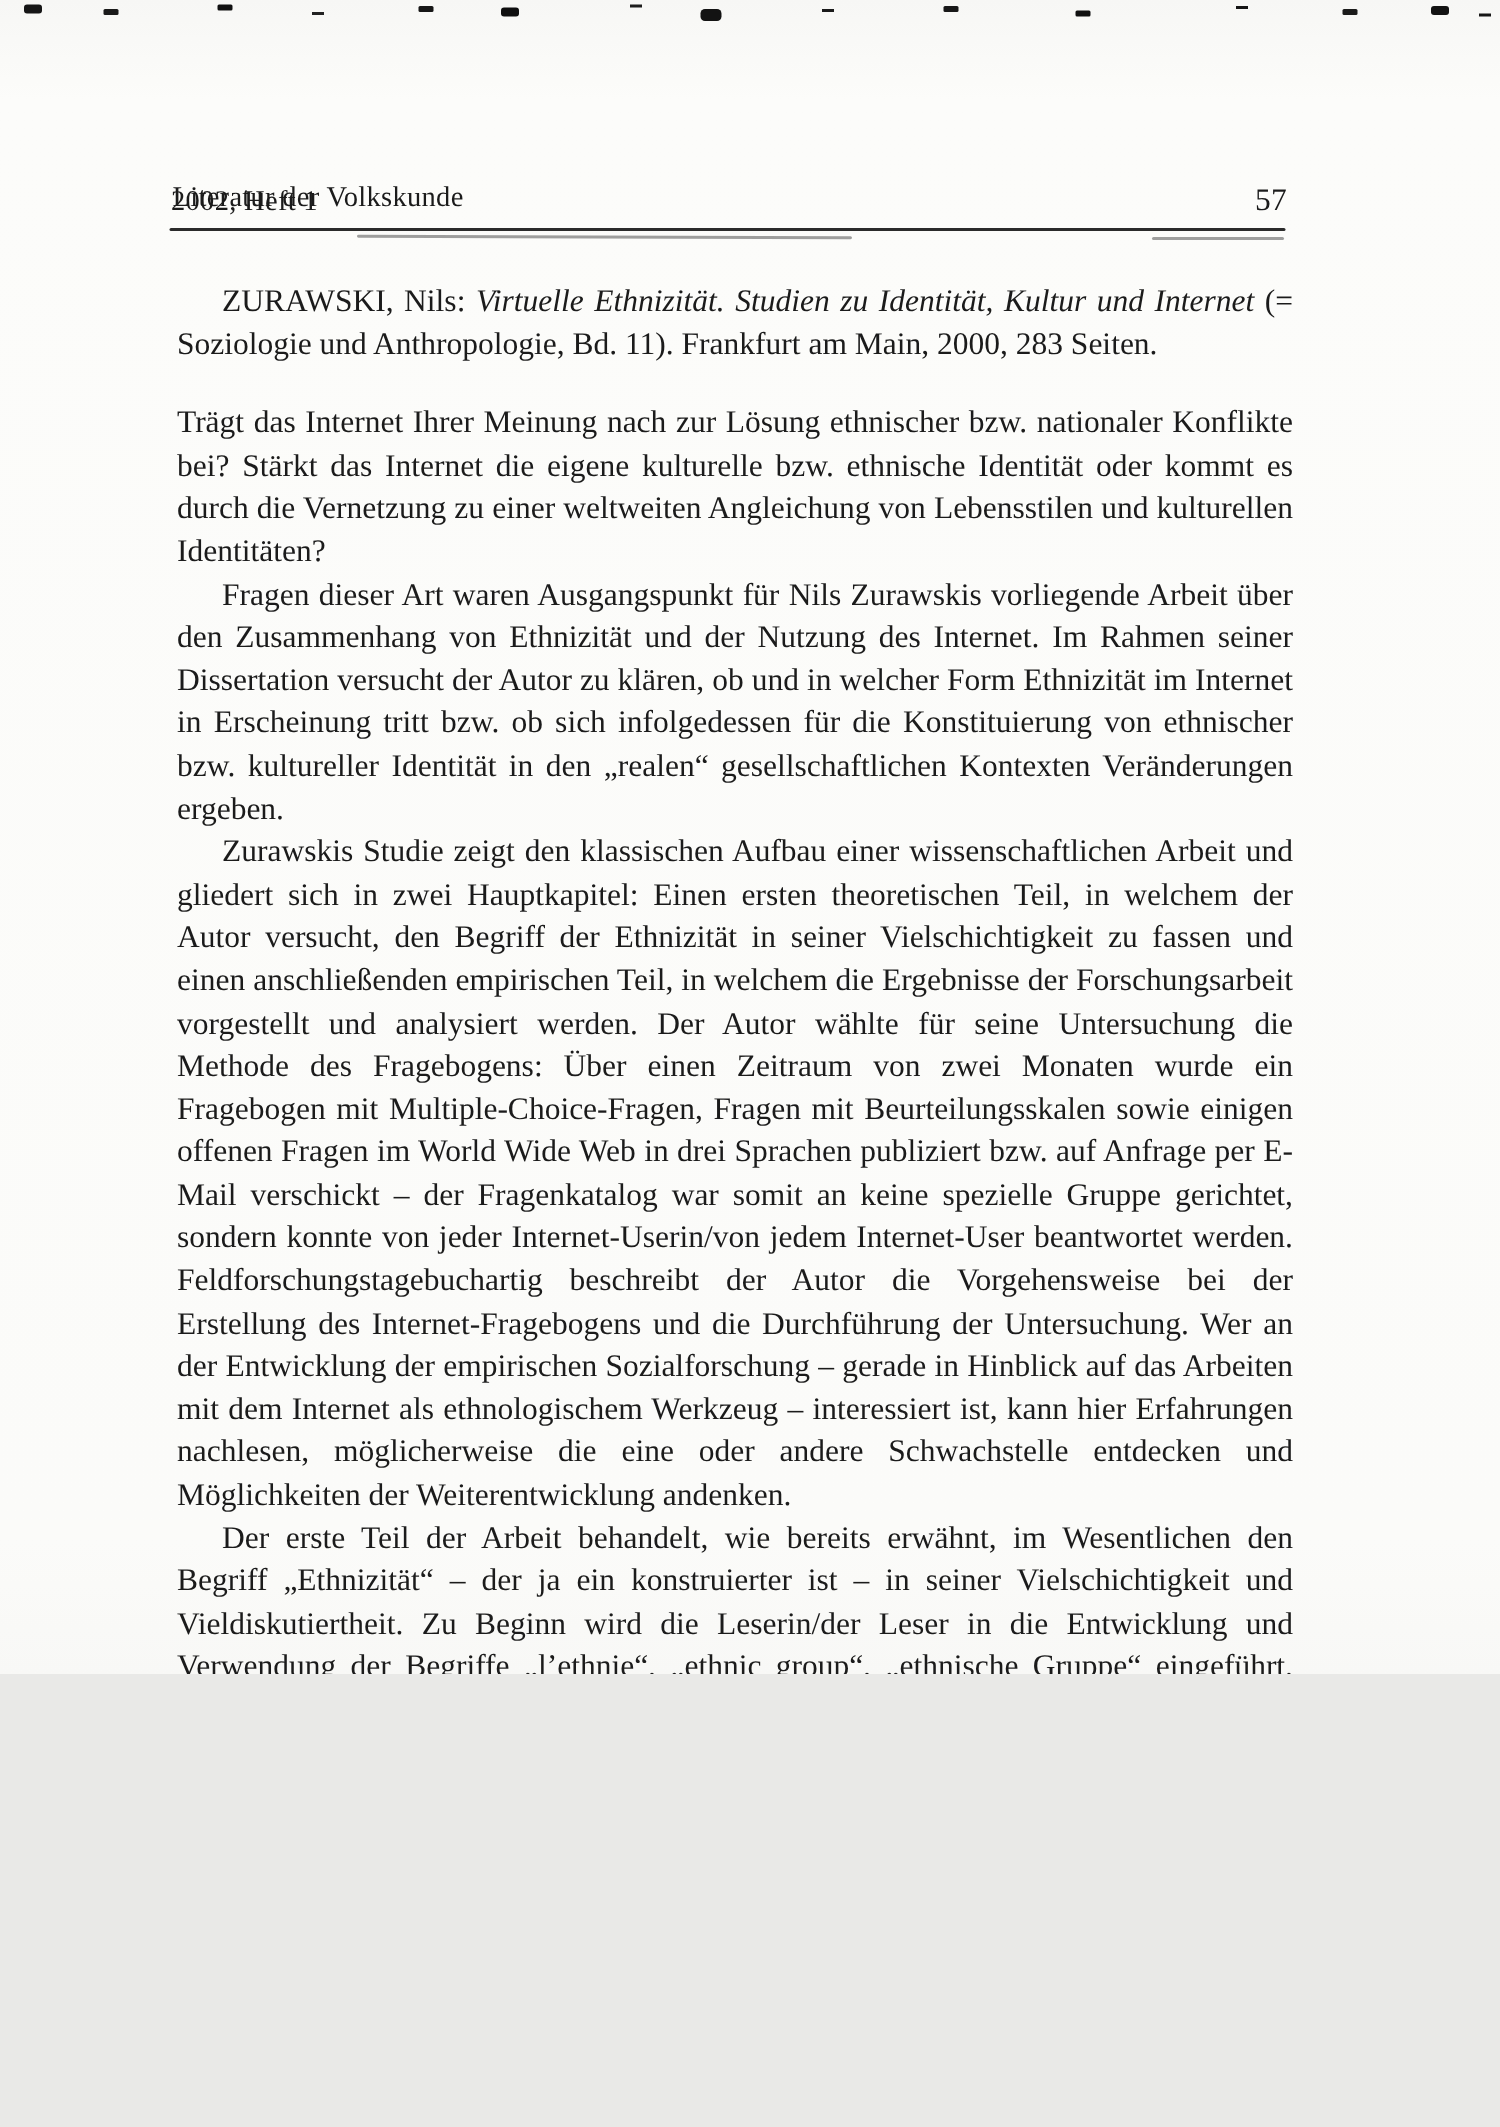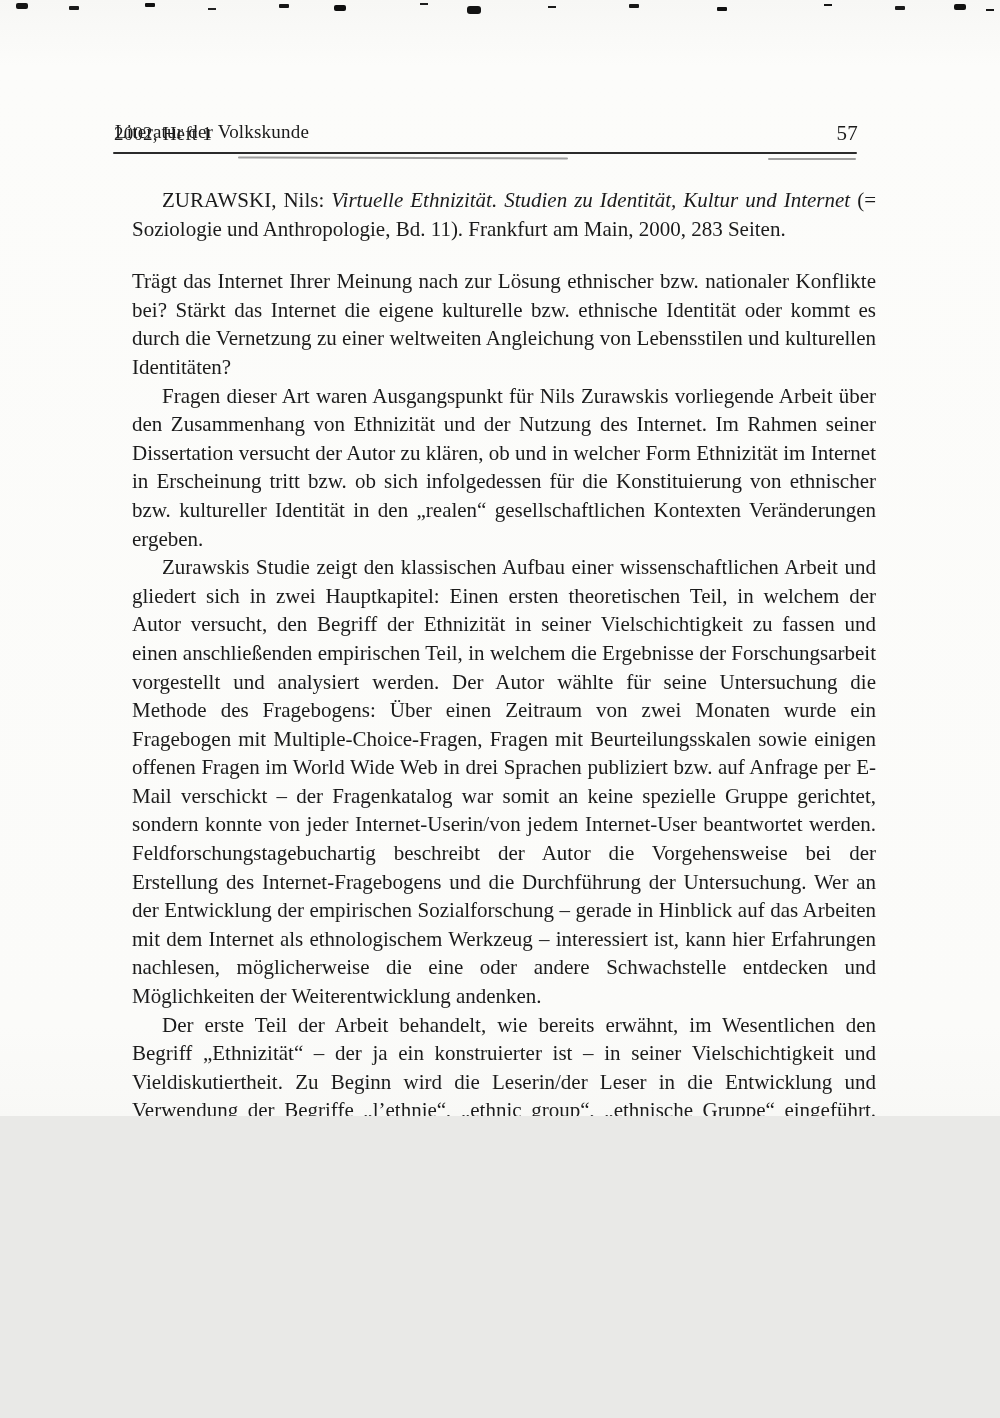--- a/index.html
+++ b/index.html
@@ -75,21 +75,21 @@
     position: absolute;
     height: 2px;
     background: rgba(45,45,45,0.45);
     border-radius: 1px;
   }
   .rs1 { left: 238px; top: 157px; width: 330px; transform: rotate(0.15deg); }
   .rs2 { left: 768px; top: 158px; width: 88px; }
   .content {
     position: absolute;
     top: 186px;
-    left: 132px;
+    left: 118px;
     width: 744px;
     font-size: 21px;
     line-height: 28.6px;
     text-align: justify;
   }
   .content p {
     margin: 0;
   }
   p.citation {
     text-indent: 30px;

